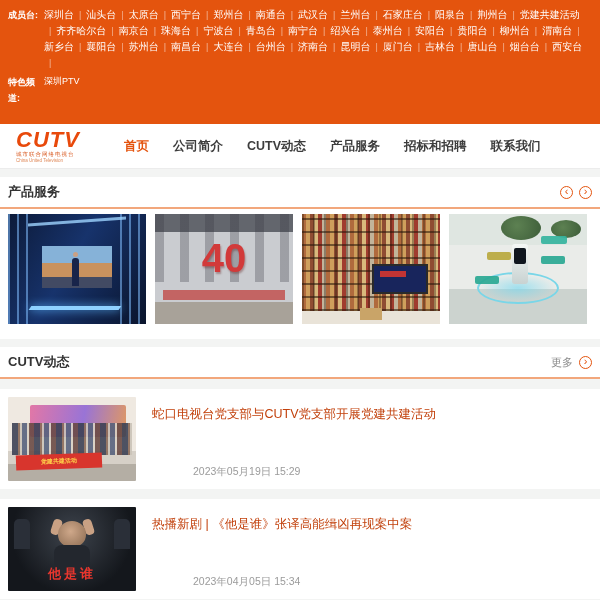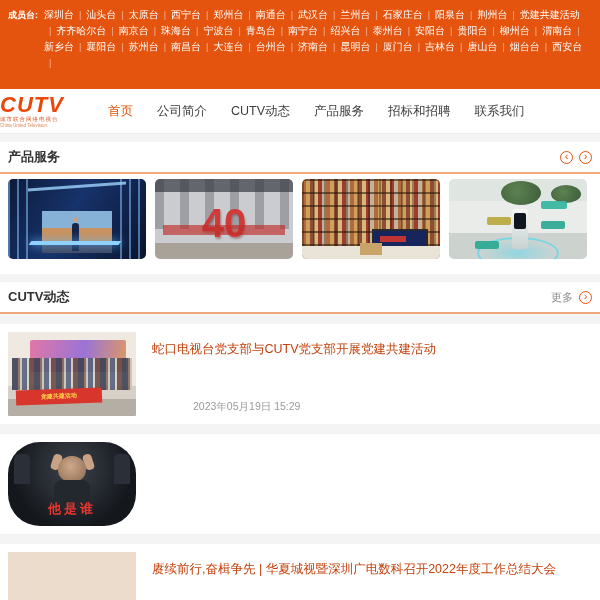--- a/index.html
+++ b/index.html
@@ -15,45 +15,45 @@
   .topbar{background:#e4540e;padding:7px 8px 18px;color:#fff;}
   .member-row{display:flex;align-items:flex-start;}
   .top-label{flex:none;width:36px;font-size:9px;font-weight:700;line-height:16px;}
   .stations{flex:1;display:flex;flex-wrap:wrap;line-height:16px;}
   .station{font-size:10px;color:#fff;text-decoration:none;cursor:pointer;white-space:nowrap;}
   .sep{font-size:9px;color:rgba(255,255,255,.55);padding:0 5px;}
   .channel-row{display:flex;margin-top:3px;}
   .channel-name{font-size:9px;color:#fff;line-height:14px;cursor:pointer;}
 
   
-  .nav{background:#fff;height:44px;display:flex;align-items:center;padding:0 0;border-bottom:1px solid #ececec;}
+  .nav{background:#fff;height:44px;display:flex;align-items:center;padding:0 16px;border-bottom:1px solid #ececec;}
   .logo{width:96px;flex:none;cursor:pointer;line-height:1;}
   .logo-text{font-size:22px;font-weight:800;font-style:italic;color:#e8490b;letter-spacing:1px;}
   .logo-cn{font-size:5.5px;color:#d95b22;margin-top:1px;letter-spacing:1px;}
   .logo-en{font-size:4.5px;color:#e08a5a;margin-top:1px;}
   .menu{display:flex;list-style:none;margin:0 0 0 12px;padding:0;gap:24px;}
-  .menu-item{font-size:12.5px;color:#3d3d3d;cursor:pointer;white-space:nowrap;}
+  .menu-item{font-size:12.5px;color:#3d3d3d;cursor:pointer;white-space:nowrap;font-weight:bold;}
   .menu-item.active{color:#e4540e;}
 
   .gap{height:8px;}
 
   
   .section{background:#fff;}
   .sec-head{height:30px;display:flex;align-items:center;justify-content:space-between;
     padding:0 8px;border-bottom:2px solid #f2a77c;}
   .sec-title{font-size:13px;font-weight:700;color:#333;margin:0;}
   .head-right{display:flex;align-items:center;gap:6px;}
   .circle-btn{width:13px;height:13px;border:1px solid #e4540e;border-radius:50%;
     color:#e4540e;font-size:11px;line-height:11px;display:inline-flex;align-items:center;
     justify-content:center;cursor:pointer;box-sizing:border-box;padding-bottom:1px;}
   .more-label{font-size:11px;color:#8a8a8a;cursor:pointer;font-family:Liberation Serif, serif;}
 
   
   .cards{display:flex;gap:9px;padding:5px 8px 15px;}
-  .card{width:138px;height:80px;position:relative;overflow:hidden;border-radius:5px;cursor:pointer;flex:none;}
+  .card{width:138px;height:110px;position:relative;overflow:hidden;border-radius:0;cursor:pointer;flex:none;}
 
   
   .scene-studio{background:linear-gradient(120deg,#0c1a38 0%,#17336c 45%,#0a142c 100%);}
   .studio-strip{position:absolute;top:0;bottom:0;width:26px;
     background:repeating-linear-gradient(90deg,rgba(130,190,255,.55) 0 2px,rgba(20,40,90,0) 2px 9px);}
   .studio-strip.left{left:0;} .studio-strip.right{right:0;}
   .studio-beam{position:absolute;top:6px;left:20px;right:20px;height:3px;background:#9fd4ff;opacity:.8;transform:skewY(-4deg);}
   .studio-screen{position:absolute;left:34px;top:32px;width:70px;height:42px;
     background:linear-gradient(#86b2d8 0 40%,#c9925e 40% 75%,#424a63 75%);}
   .studio-person{position:absolute;left:64px;top:44px;width:7px;height:28px;background:#18244a;border-radius:3px 3px 0 0;}
@@ -109,21 +109,21 @@
   .t-group{background:linear-gradient(#efe9e1 0 64%,#d6d0c7 64% 80%,#b4aea4 80%);}
   .t-backdrop{position:absolute;left:22px;right:10px;top:8px;height:32px;border-radius:2px;
     background:linear-gradient(100deg,#e0639c 0%,#8a5fd4 55%,#dd8a4c 100%);opacity:.85;}
   .t-people{position:absolute;left:4px;right:4px;top:26px;height:32px;opacity:.9;
     background:repeating-linear-gradient(90deg,#3c4154 0 6px,#8a6a58 6px 8px,#cac3b8 8px 10px,#56617c 10px 15px,#d8d0c3 15px 17px,#6a4a44 17px 22px);}
   .t-banner{position:absolute;left:8px;right:34px;bottom:12px;height:15px;background:#d8352d;
     transform:rotate(-2deg);display:flex;align-items:center;justify-content:center;
     color:#ffd24a;font-size:6px;font-weight:700;white-space:nowrap;overflow:hidden;}
 
   
-  .t-poster{background:radial-gradient(circle at 50% 32%,#3d434c 0%,#14171c 70%);border-radius:32px;}
+  .t-poster{background:radial-gradient(circle at 50% 32%,#3d434c 0%,#14171c 70%);}
   .t-sideman{position:absolute;top:12px;width:16px;height:30px;background:#2a2f38;border-radius:5px 5px 0 0;}
   .t-sideman.sl{left:6px;} .t-sideman.sr{right:6px;}
   .t-face{position:absolute;left:50px;top:14px;width:28px;height:26px;border-radius:50% 50% 46% 46%;
     background:radial-gradient(circle at 45% 40%,#cfa88a,#8a6a50);}
   .t-hand{position:absolute;top:12px;width:9px;height:16px;background:#c9a184;border-radius:4px;}
   .t-hand.hl{left:44px;transform:rotate(18deg);} .t-hand.hr{left:76px;transform:rotate(-18deg);}
   .t-torso{position:absolute;left:46px;top:38px;width:36px;height:30px;background:#23272e;border-radius:8px 8px 0 0;}
   .t-movie-title{position:absolute;bottom:8px;left:0;width:100%;text-align:center;
     color:#e8362e;font-weight:800;font-size:13px;letter-spacing:3px;}
 
@@ -208,20 +208,24 @@
           <a class="station">吉林台</a>
           <span class="sep">|</span>
           <a class="station">唐山台</a>
           <span class="sep">|</span>
           <a class="station">烟台台</a>
           <span class="sep">|</span>
           <a class="station">西安台</a>
           <span class="sep">|</span>
         </div>
     </div>
+    <div class="channel-row">
+      <span class="top-label">特色频道:</span>
+      <a class="channel-name">深圳PTV</a>
+    </div>
   </header>
 
   <nav class="nav">
     <div class="logo">
       <div class="logo-text">CUTV</div>
       <div class="logo-cn">城市联合网络电视台</div>
       <div class="logo-en">China United Television</div>
     </div>
     <ul class="menu">
       <li class="menu-item active">首页</li>
@@ -308,20 +312,24 @@
     <div class="news-item">
       <div class="thumb t-poster">
         <div class="t-sideman sl"></div>
         <div class="t-sideman sr"></div>
         <div class="t-hand hl"></div>
         <div class="t-hand hr"></div>
         <div class="t-face"></div>
         <div class="t-torso"></div>
         <div class="t-movie-title">他是谁</div>
       </div>
+      <div class="news-body">
+        <div class="news-title">热播新剧 | 《他是谁》张译高能缉凶再现案中案</div>
+        <div class="news-date">2023年04月05日 15:34</div>
+      </div>
     </div>
 
     <div class="news-item last">
       <div class="thumb t-award">
         
         
         
         
         
       </div>

